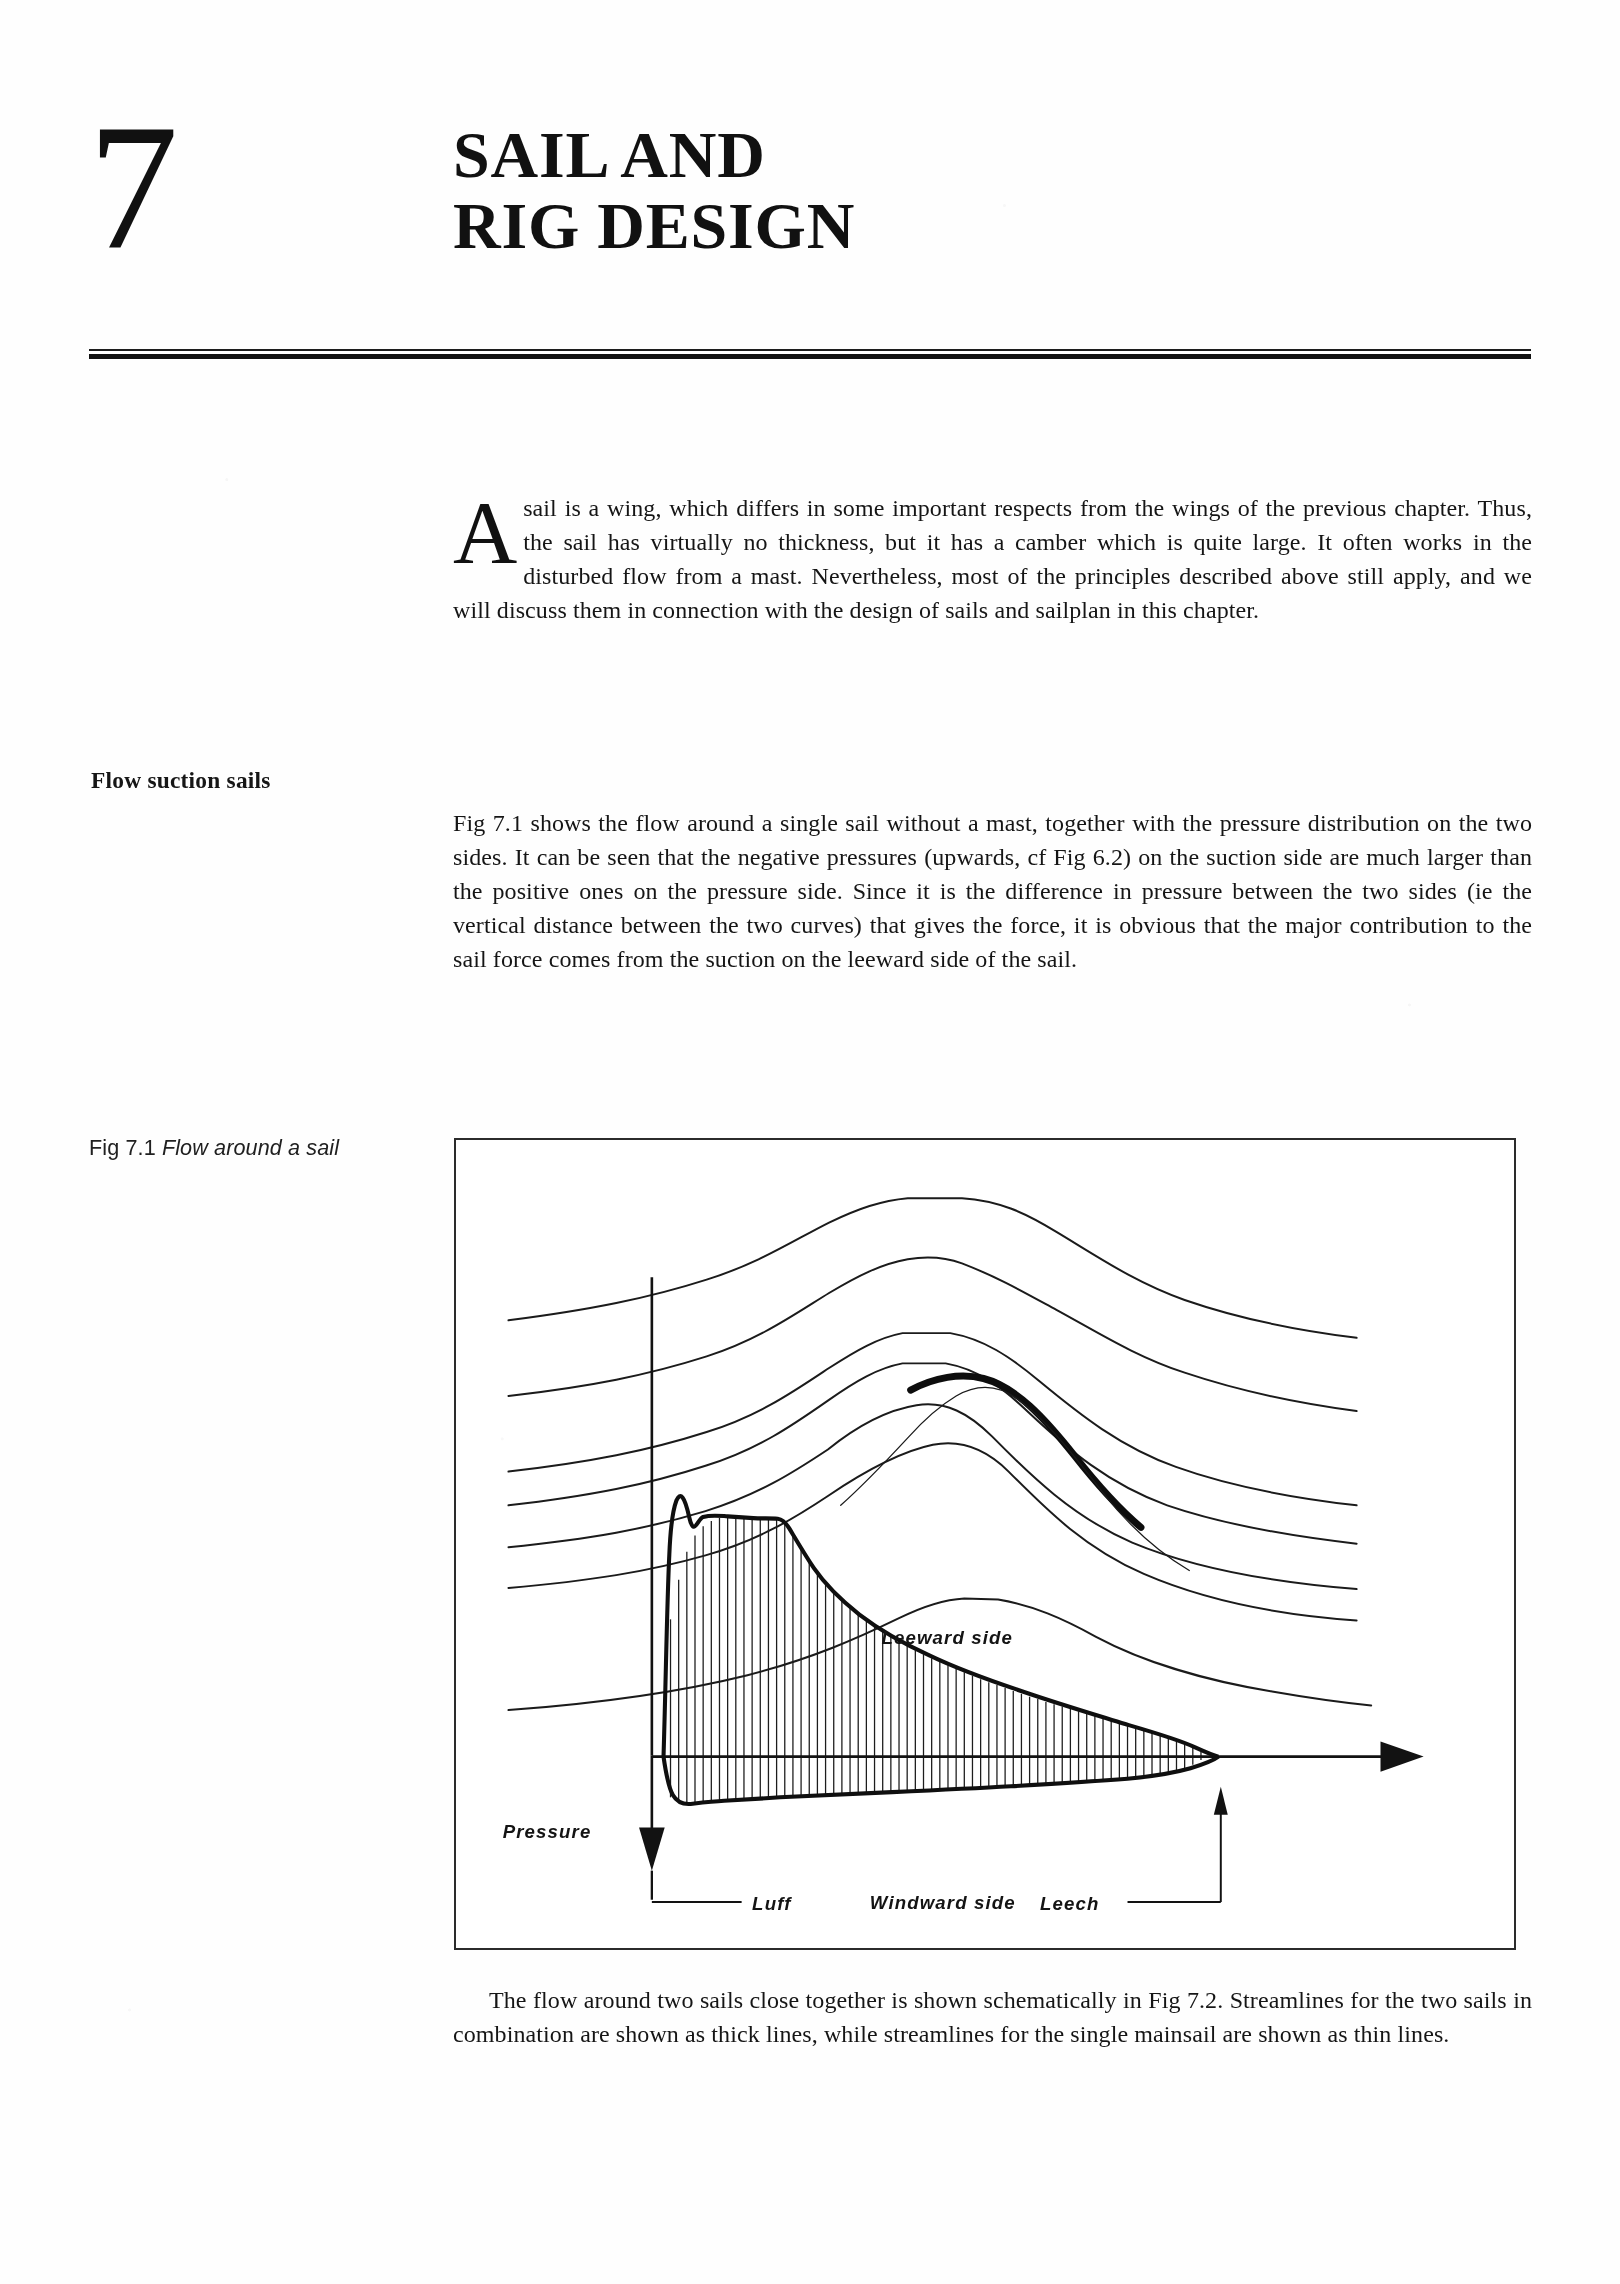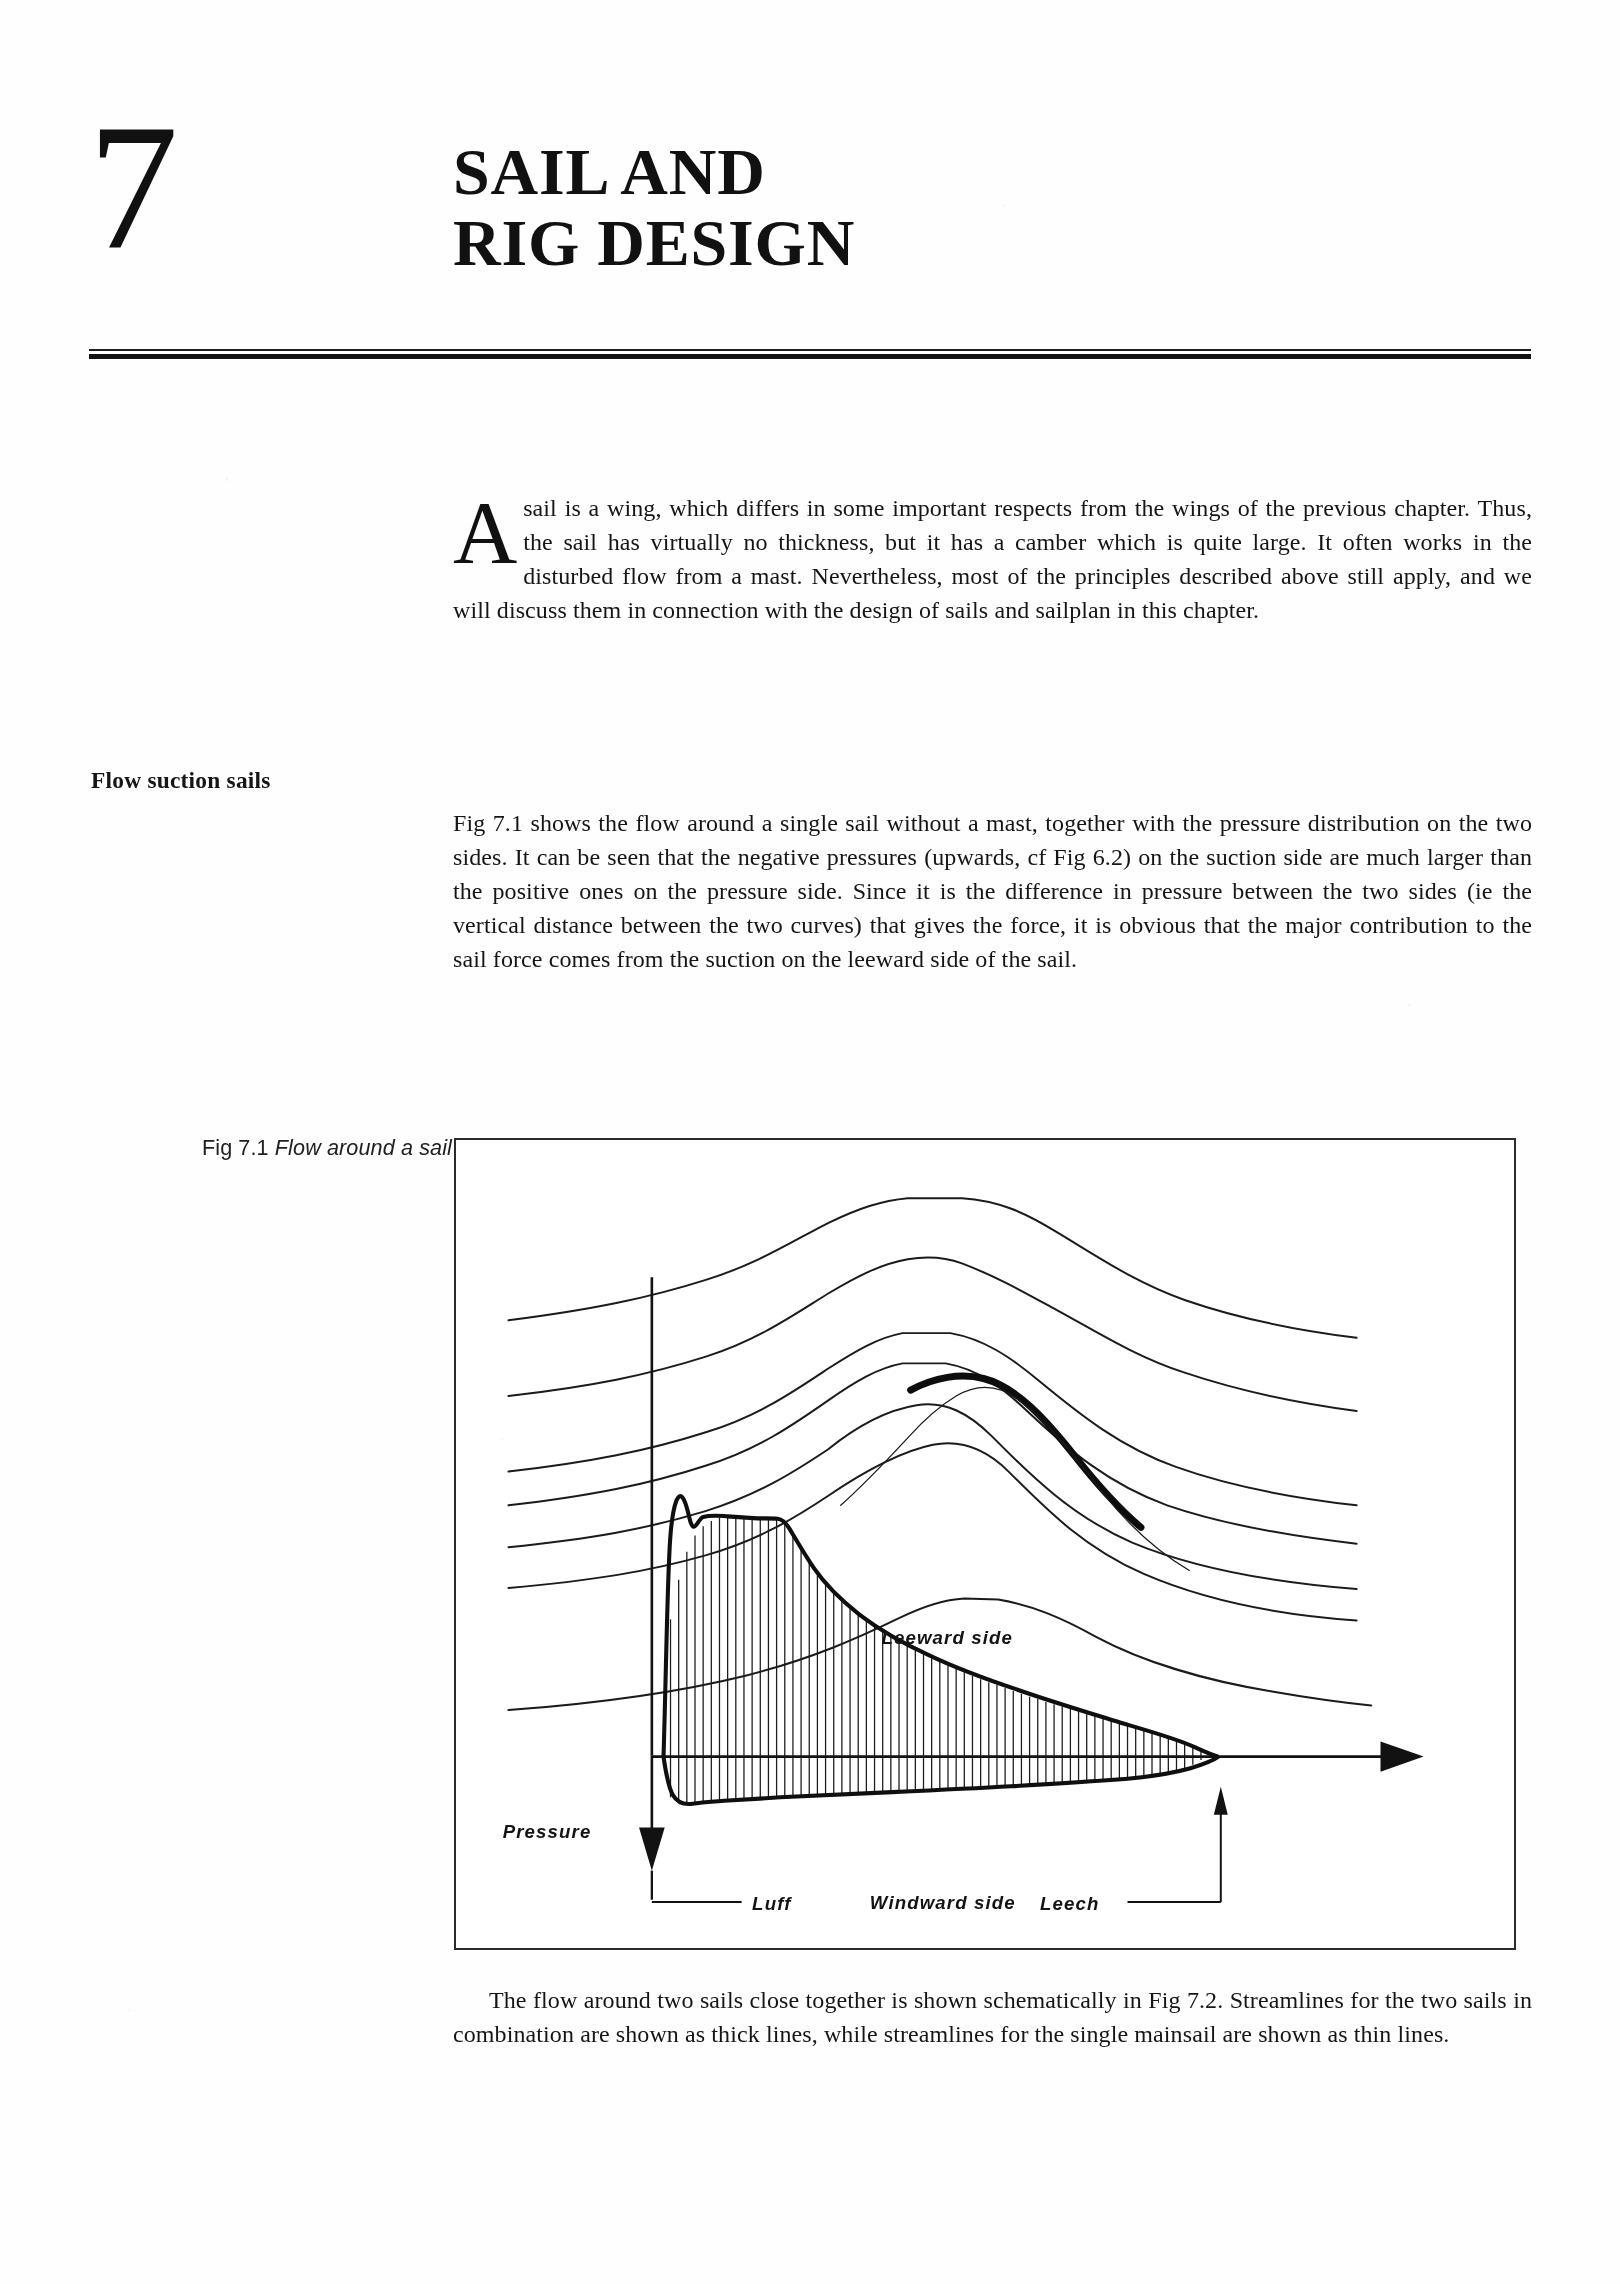--- a/index.html
+++ b/index.html
@@ -31,21 +31,21 @@
     font-size: 181px;
     line-height: 1;
     font-weight: 400;
     color: #111;
     letter-spacing: -0.02em;
   }
 
   .chapter-title {
     position: absolute;
     left: 453px;
-    top: 136px;
+    top: 119px;
     font-family: "Liberation Serif", "DejaVu Serif", serif;
     font-weight: 700;
     font-size: 66px;
     line-height: 1.08;
     letter-spacing: 0.012em;
     color: #111;
   }
   .chapter-title .line { display: block; white-space: nowrap; }
 
   .header-rule-thin {
@@ -75,21 +75,21 @@
     color: #161616;
     letter-spacing: 0.01em;
   }
   .margin-heading.flow { top: 767px; }
 
   .fig-caption {
     position: absolute;
     left: 89px;
     top: 1135px;
     width: 363px;
-    text-align: right;
+    text-align: left;
     font-family: "Liberation Sans", "DejaVu Sans", sans-serif;
     font-size: 21.6px;
     color: #202020;
     letter-spacing: 0.005em;
     white-space: nowrap;
   }
   .fig-caption .fig-num { font-style: normal; }
   .fig-caption .fig-text { font-style: italic; }
 
   

